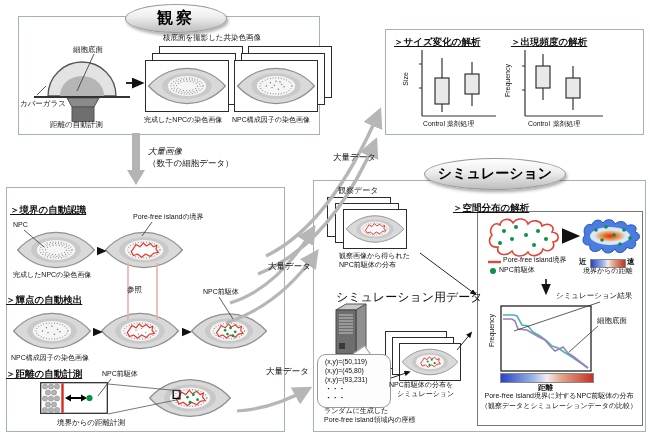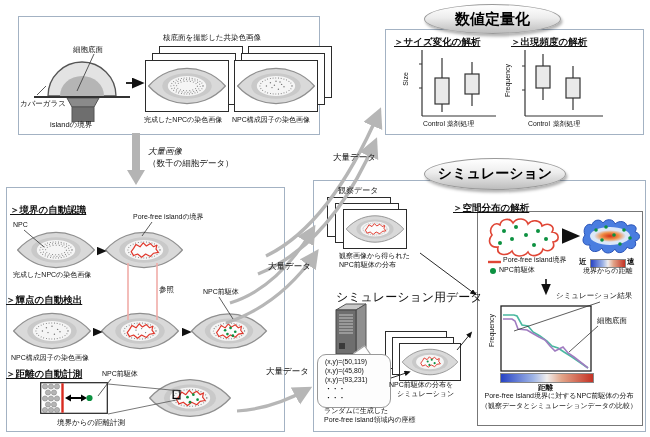--- a/index.html
+++ b/index.html
@@ -28,26 +28,26 @@
 </head>
 <body>
 
 <div id="canvas">
 
   <div class="secbox" style="left:18px;top:16px;width:300px;height:117px;"></div>
   <div class="secbox" style="left:385px;top:29px;width:257px;height:104px;"></div>
   <div class="secbox" style="left:6px;top:187px;width:277px;height:243px;"></div>
   <div class="secbox" style="left:313px;top:180px;width:331px;height:250px;"></div>
 
-  <div class="oval" style="left:424px;top:4px;width:135px;height:28px;font-size:15px;">数値定量化</div>
+  <div class="oval" style="left:125px;top:4px;width:100px;height:27px;font-size:16px;letter-spacing:3px;">観察</div>
   <div class="oval" style="left:424px;top:158px;width:140px;height:30px;font-size:14px;">シミュレーション</div>
 
   <div class="lbl" style="left:73px;top:45px;">細胞底面</div>
   <div class="lbl" style="left:20px;top:99px;">カバーガラス</div>
-  <div class="lbl" style="left:50px;top:120px;">islandの境界</div>
+  <div class="lbl" style="left:50px;top:120px;">距離の自動計測</div>
   <div class="lbl" style="left:163px;top:33px;">核底面を撮影した共染色画像</div>
 
   <svg class="cellsvg" style="left:40px;top:54px;" width="86" height="44" viewBox="0 0 86 44">
     <path d="M8,42 A34,34 0 0 1 76,42 Z" fill="#e3e3e3" stroke="#555" stroke-width="1.3"></path>
     <path d="M20,42 A22,20 0 0 1 64,42 Z" fill="#b5b5b5"></path>
   </svg>
   <svg class="cellsvg" style="left:34px;top:95px;" width="96" height="4" viewBox="0 0 96 4">
     <line x1="0" y1="2" x2="96" y2="2" stroke="#333" stroke-width="2"></line>
   </svg>
   <svg class="cellsvg" style="left:63px;top:98px;" width="40" height="24" viewBox="0 0 40 24">
@@ -137,21 +137,21 @@
     <ellipse cx="50" cy="25" rx="13" ry="6" fill="none" stroke="#777" stroke-width="1.3" stroke-dasharray="1 2.8"></ellipse>
   </svg>
   <svg class="cellsvg" style="left:104px;top:230px;" width="80" height="40" viewBox="0 0 100 50">
     <path d="M2,25 C18,7 38,3 50,3 C62,3 82,7 98,25 C82,43 62,47 50,47 C38,47 18,43 2,25 Z" fill="#d9d9d9" stroke="#8f8f8f" stroke-width="1.5"></path>
     <ellipse cx="50" cy="25" rx="31" ry="16" fill="#c9c9c9"></ellipse>
     <ellipse cx="50" cy="25" rx="24" ry="12.5" fill="#f5f5f5"></ellipse>
     <ellipse cx="50" cy="25" rx="20" ry="10" fill="none" stroke="#777" stroke-width="1.3" stroke-dasharray="1 2.4"></ellipse>
     <path d="M37,23 L40,18 L45,21 L49,16 L53,20 L58,17 L62,21 L66,19 L65,24 L68,28 L62,29 L58,33 L52,30 L47,34 L42,30 L37,32 L34,27 Z" fill="#fcfcfc" stroke="#e03428" stroke-width="1.4" stroke-linejoin="round"></path>
   </svg>
   <div class="lbl" style="left:13px;top:271px;font-size:7px;">完成したNPCの染色画像</div>
-  <div class="lbl" style="left:127px;top:285px;padding-left:32px;">参照</div>
+  <div class="lbl" style="left:127px;top:285px;">参照</div>
 
   <div class="hd" style="left:6px;top:294px;">＞輝点の自動検出</div>
   <div class="lbl" style="left:203px;top:288px;font-size:7px;">NPC前駆体</div>
 
   <svg class="cellsvg" style="left:12px;top:311px;" width="80" height="40" viewBox="0 0 100 50">
     <path d="M2,25 C18,7 38,3 50,3 C62,3 82,7 98,25 C82,43 62,47 50,47 C38,47 18,43 2,25 Z" fill="#d9d9d9" stroke="#8f8f8f" stroke-width="1.5"></path>
     <ellipse cx="50" cy="25" rx="31" ry="16" fill="#c9c9c9"></ellipse>
     <ellipse cx="50" cy="25" rx="24" ry="12.5" fill="#f5f5f5"></ellipse>
     <ellipse cx="50" cy="25" rx="20" ry="10" fill="none" stroke="#777" stroke-width="1.3" stroke-dasharray="1 2.4"></ellipse>
     <g fill="#777">

